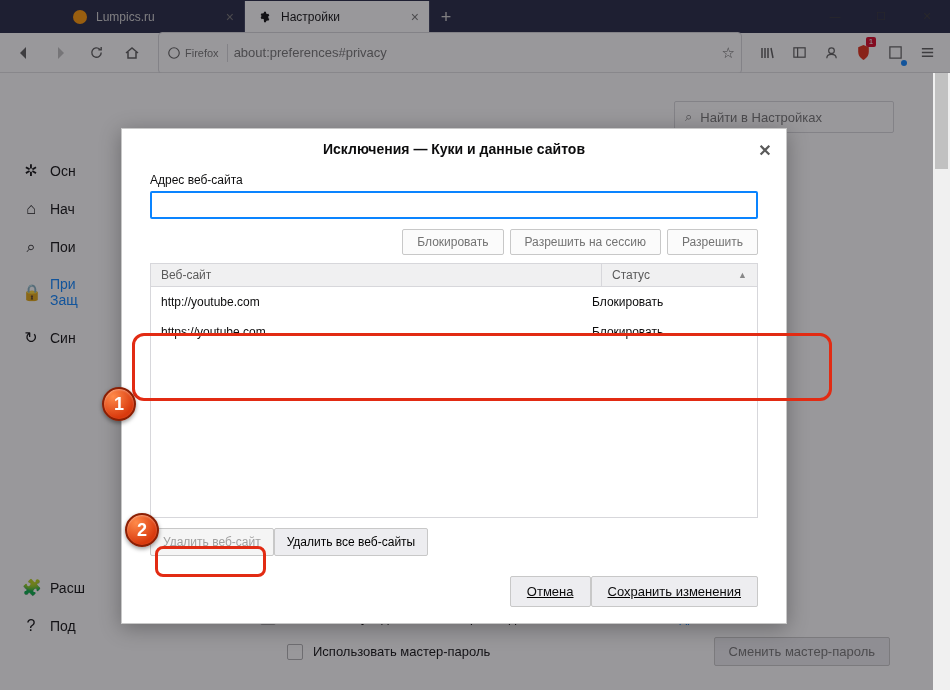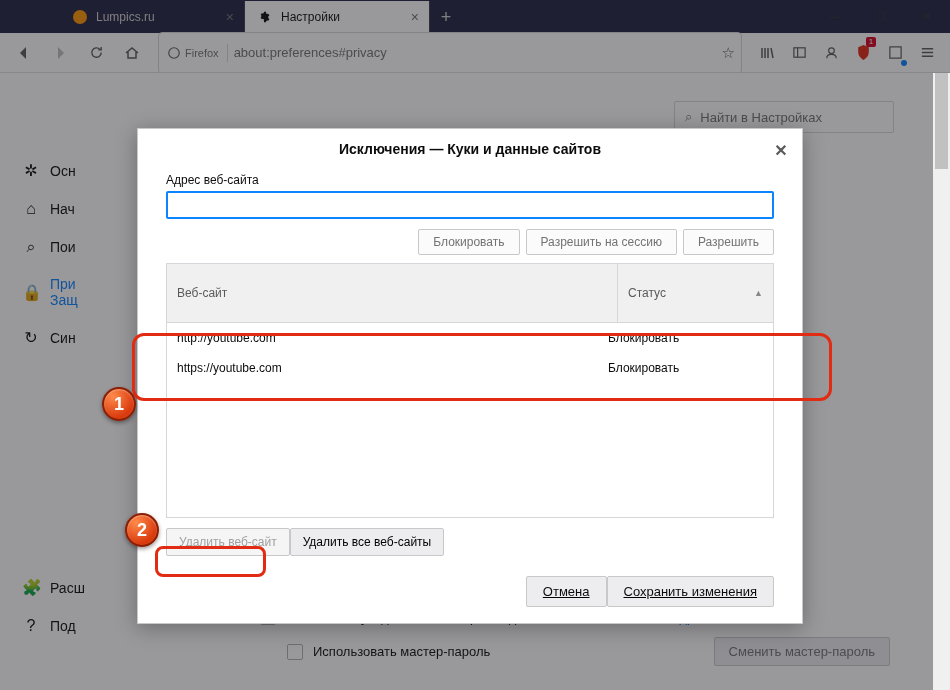--- a/index.html
+++ b/index.html
@@ -45,32 +45,32 @@
 
 .search-settings { position: absolute; right: 56px; top: 28px; width: 220px; height: 32px; border: 1px solid #d7d7db; border-radius: 2px; display: flex; align-items: center; padding: 0 10px; gap: 8px; color: #737373; font-size: 13px; }
 
 
 .bg-settings { position: absolute; left: 260px; top: 530px; right: 60px; color: #0c0c0d; }
 .bg-row { display: flex; align-items: center; gap: 10px; padding: 6px 0; font-size: 13px; }
 .bg-cb { width: 16px; height: 16px; border: 1px solid #b1b1b3; border-radius: 2px; }
 .bg-btn { padding: 6px 14px; border: 1px solid #c8c8c8; background: #ededf0; font-size: 13px; color: #737373; border-radius: 2px; }
 
 
-.dialog { position: absolute; z-index: 20; left: 137px; top: 128px; width: 666px; height: 496px; background: #fff; border: 1px solid #c8c8c8; box-shadow: 0 4px 20px rgba(0,0,0,0.3); display: flex; flex-direction: column; }
+.dialog { position: absolute; z-index: 20; left: 121px; top: 128px; width: 666px; height: 496px; background: #fff; border: 1px solid #c8c8c8; box-shadow: 0 4px 20px rgba(0,0,0,0.3); display: flex; flex-direction: column; }
 .dialog-title { text-align: center; font-size: 14px; font-weight: 600; padding: 12px; position: relative; color: #0c0c0d; }
 .dialog-close { position: absolute; right: 10px; top: 10px; width: 22px; height: 22px; font-size: 16px; color: #5a5a5a; display: flex; align-items: center; justify-content: center; }
 .dialog-body { padding: 4px 28px 0 28px; flex: 1; display: flex; flex-direction: column; }
 .dialog-desc { font-size: 12px; color: #0c0c0d; line-height: 1.5; margin-bottom: 14px; }
 .fld-label { font-size: 12px; color: #0c0c0d; margin-bottom: 4px; }
 .fld-input { width: 100%; height: 28px; border: 2px solid #0a84ff; border-radius: 2px; padding: 0 6px; font-size: 13px; outline: none; }
 .perm-buttons { display: flex; gap: 6px; justify-content: flex-end; margin: 10px 0 8px 0; }
 .pbtn { padding: 5px 14px; border: 1px solid #c8c8c8; background: #fbfbfb; font-size: 12px; color: #737373; border-radius: 2px; }
 
 .table-hdr { display: flex; background: #f0f0f1; border: 1px solid #d7d7db; font-size: 12px; }
-.table-hdr .th { padding: 22px 10px; color: #5a5a5a; }
+.table-hdr .th { padding: 4px 10px; color: #5a5a5a; }
 .th-site { flex: 1; border-right: 1px solid #d7d7db; }
 .th-status { width: 155px; display: flex; align-items: center; justify-content: space-between; }
 .th-status .sort-ind { font-size: 9px; color: #888; }
 
 .table-body { border-left: 1px solid #d7d7db; border-right: 1px solid #d7d7db; border-bottom: 1px solid #d7d7db; flex: 1; overflow: hidden; position: relative; }
 .table-row { display: flex; padding: 8px 10px; font-size: 12px; color: #0c0c0d; }
 .td-site { flex: 1; }
 .td-status { width: 155px; }
 
 .highlight-box { position: absolute; border: 3px solid #e22b13; border-radius: 12px; pointer-events: none; z-index: 25; }

